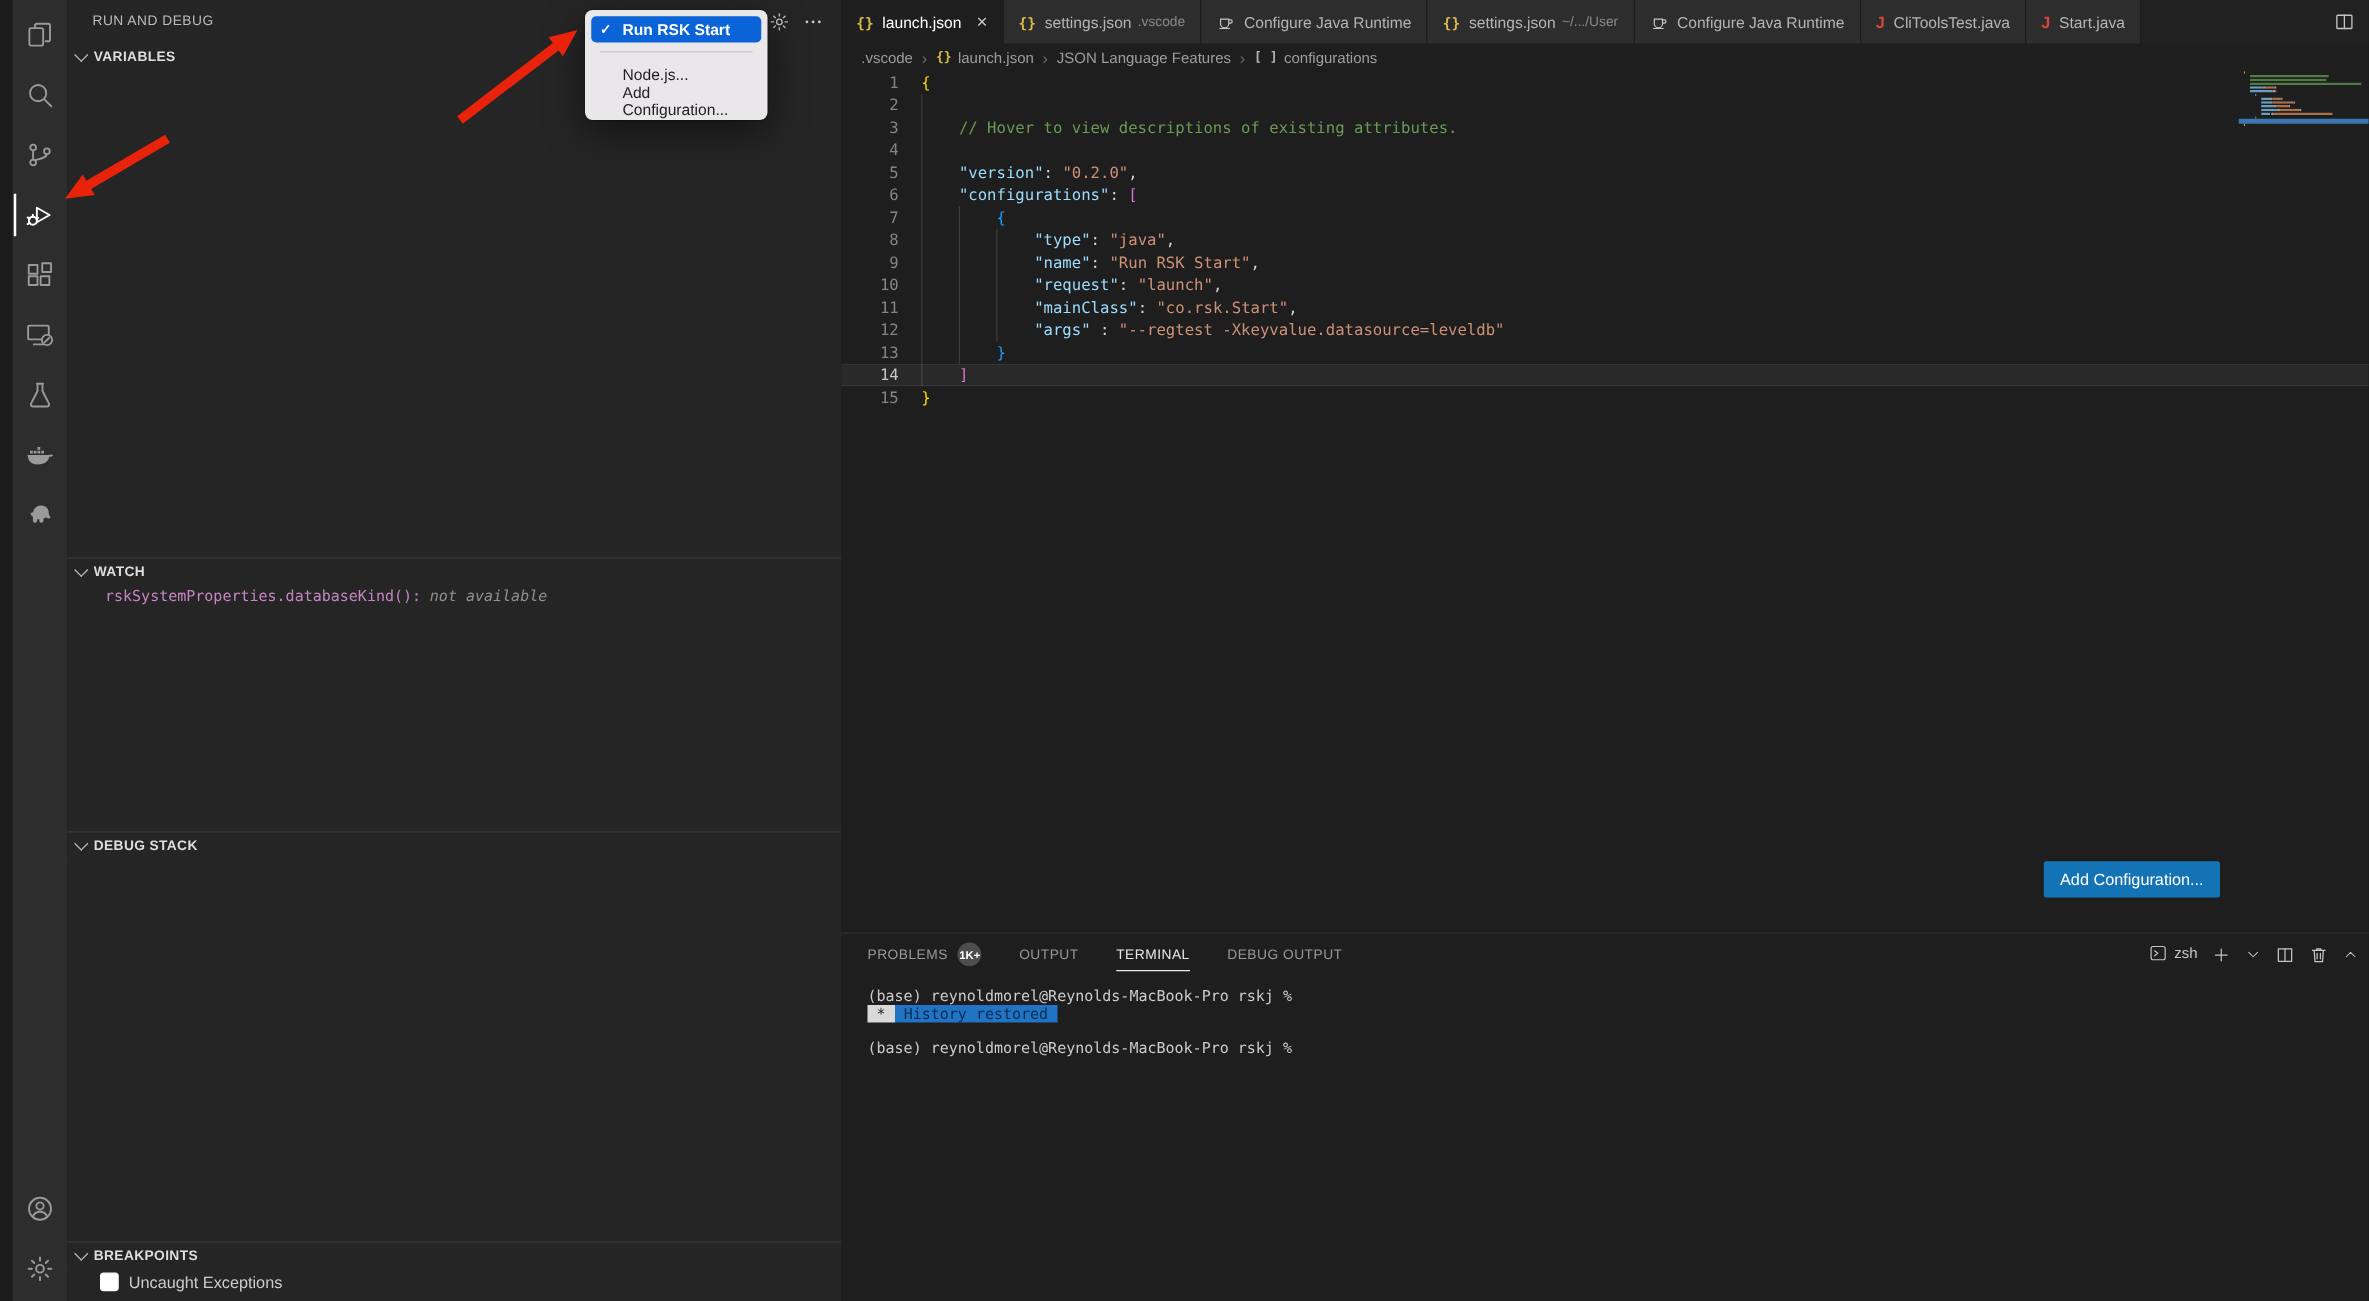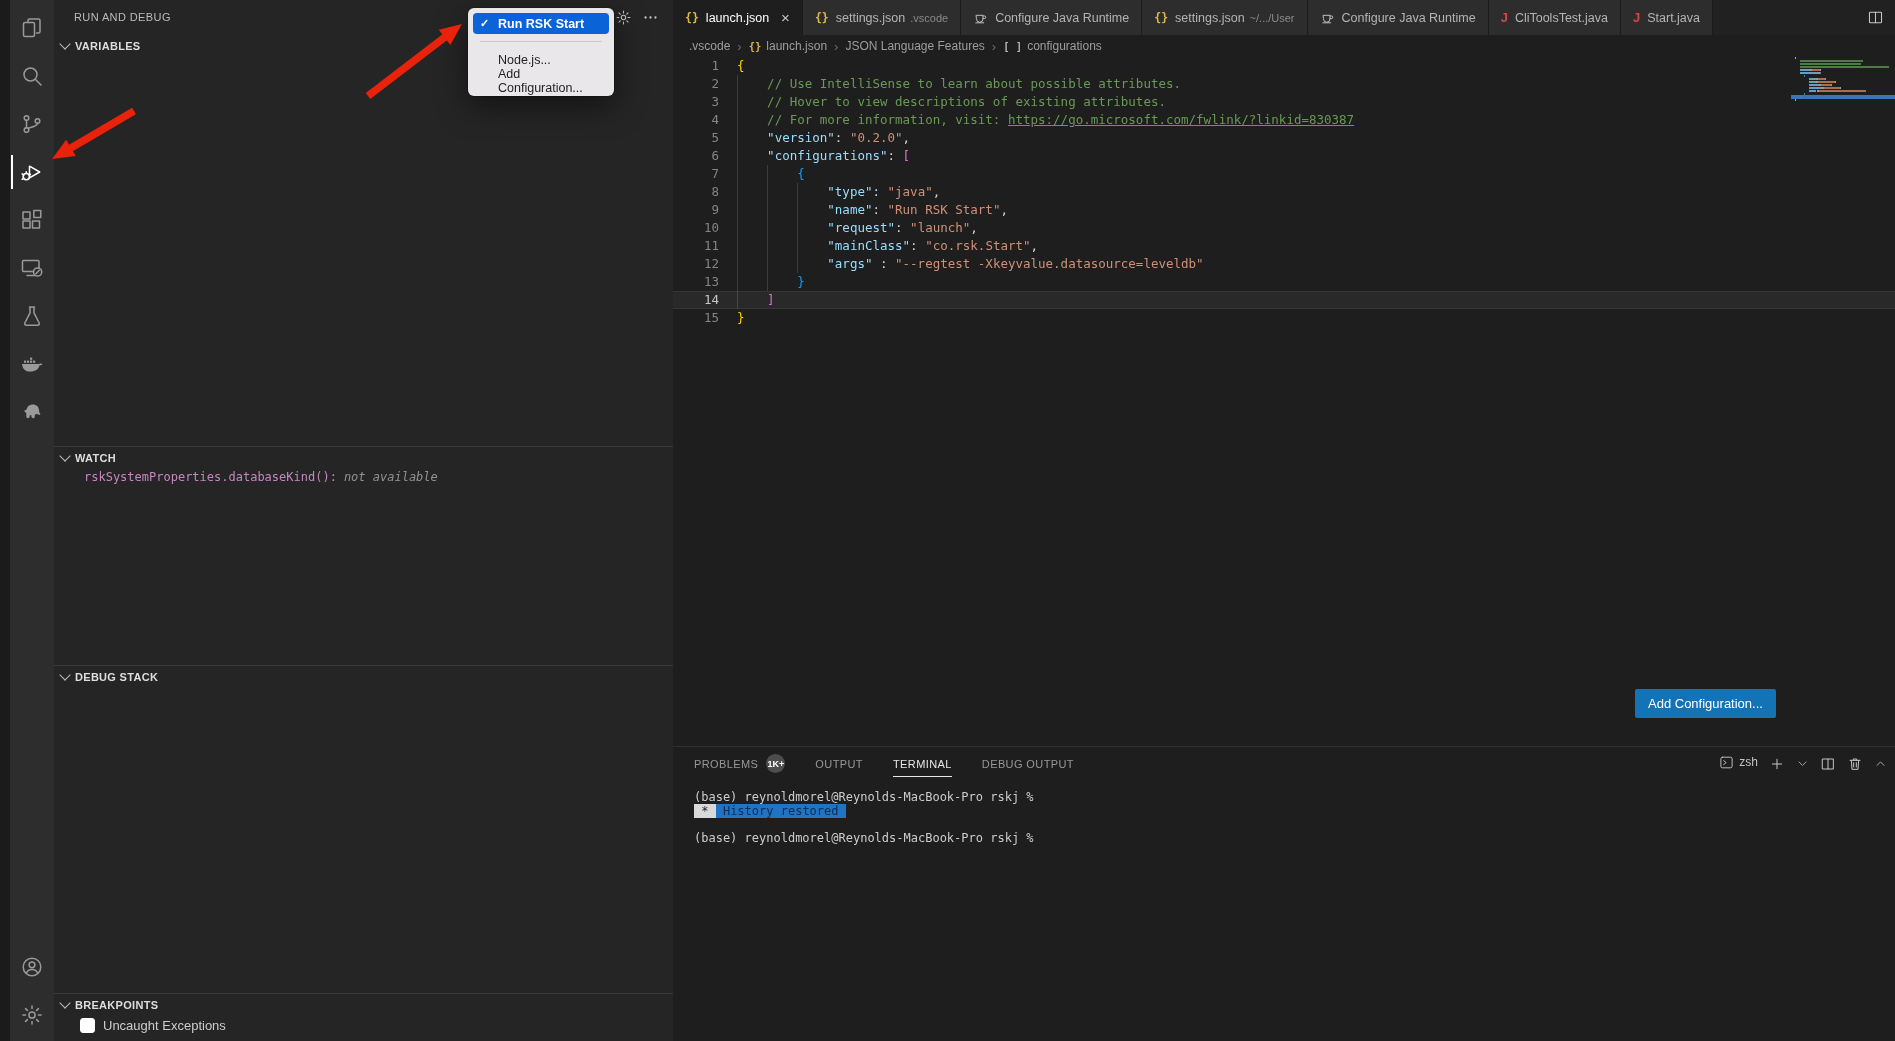--- a/index.html
+++ b/index.html
@@ -308,23 +308,23 @@
           <span>configurations</span>
         </span>
       </div>
 
     <div class="editor">
       <div class="guide" id="g0"></div>
       <div class="guide" id="g4"></div>
       <div class="guide" id="g8"></div>
       <div id="code-lines">
           <div class="code-row"><span class="ln">1</span><span class="ct"><span class="tok-b1">{</span></span></div>
-          <div class="code-row"><span class="ln">2</span><span class="ct"><span class="tok-comment">    // Use IntelliSense to learn about possible attributes.</span></span></div>
+          <div class="code-row"><span class="ln">2</span></div>
           <div class="code-row"><span class="ln">3</span><span class="ct"><span class="tok-comment">    // Hover to view descriptions of existing attributes.</span></span></div>
-          <div class="code-row"><span class="ln">4</span><span class="ct"><span class="tok-comment">    // For more information, visit: </span><span class="tok-link">https://go.microsoft.com/fwlink/?linkid=830387</span></span></div>
+          <div class="code-row"><span class="ln">4</span></div>
           <div class="code-row"><span class="ln">5</span><span class="ct"><span class="tok-plain">    </span><span class="tok-key">"version"</span><span class="tok-plain">: </span><span class="tok-string">"0.2.0"</span><span class="tok-plain">,</span></span></div>
           <div class="code-row"><span class="ln">6</span><span class="ct"><span class="tok-plain">    </span><span class="tok-key">"configurations"</span><span class="tok-plain">: </span><span class="tok-b2">[</span></span></div>
           <div class="code-row"><span class="ln">7</span><span class="ct"><span class="tok-plain">        </span><span class="tok-b3">{</span></span></div>
           <div class="code-row"><span class="ln">8</span><span class="ct"><span class="tok-plain">            </span><span class="tok-key">"type"</span><span class="tok-plain">: </span><span class="tok-string">"java"</span><span class="tok-plain">,</span></span></div>
           <div class="code-row"><span class="ln">9</span><span class="ct"><span class="tok-plain">            </span><span class="tok-key">"name"</span><span class="tok-plain">: </span><span class="tok-string">"Run RSK Start"</span><span class="tok-plain">,</span></span></div>
           <div class="code-row"><span class="ln">10</span><span class="ct"><span class="tok-plain">            </span><span class="tok-key">"request"</span><span class="tok-plain">: </span><span class="tok-string">"launch"</span><span class="tok-plain">,</span></span></div>
           <div class="code-row"><span class="ln">11</span><span class="ct"><span class="tok-plain">            </span><span class="tok-key">"mainClass"</span><span class="tok-plain">: </span><span class="tok-string">"co.rsk.Start"</span><span class="tok-plain">,</span></span></div>
           <div class="code-row"><span class="ln">12</span><span class="ct"><span class="tok-plain">            </span><span class="tok-key">"args"</span><span class="tok-plain"> : </span><span class="tok-string">"--regtest -Xkeyvalue.datasource=leveldb"</span></span></div>
           <div class="code-row"><span class="ln">13</span><span class="ct"><span class="tok-plain">        </span><span class="tok-b3">}</span></span></div>
           <div class="code-row current"><span class="ln">14</span><span class="ct"><span class="tok-plain">    </span><span class="tok-b2">]</span></span></div>

